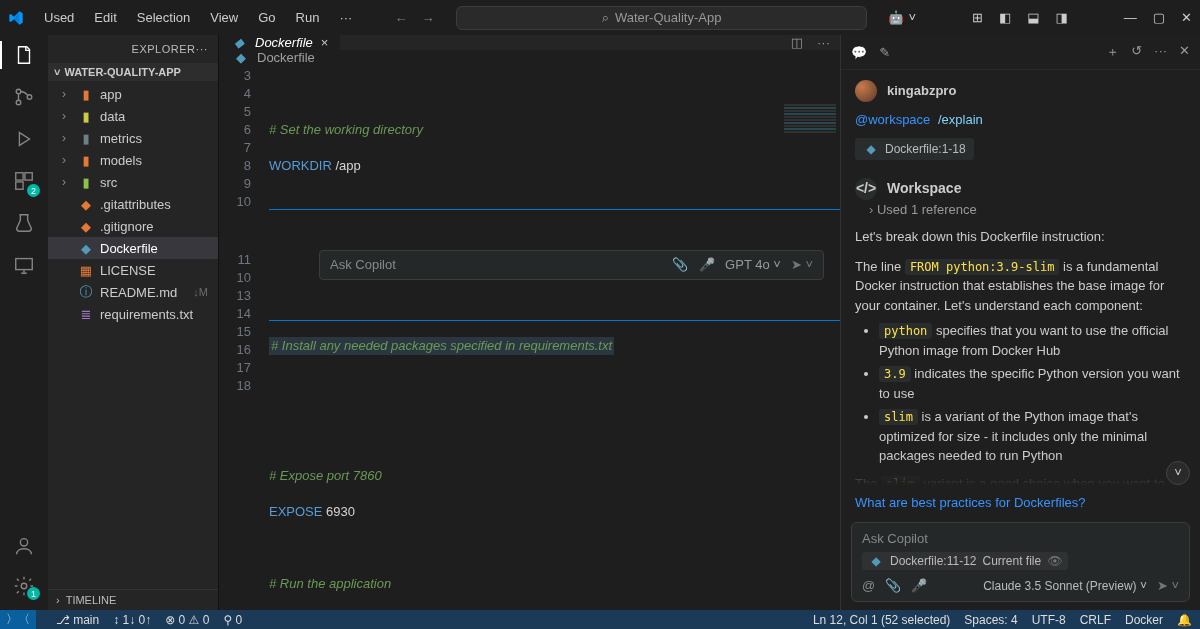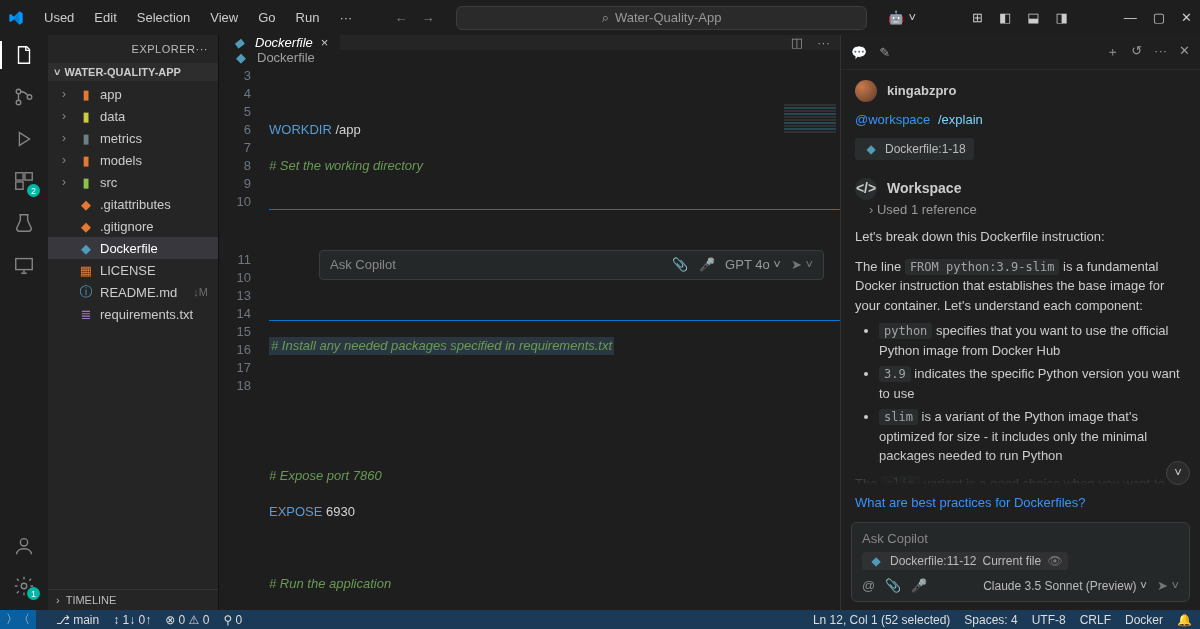--- a/index.html
+++ b/index.html
@@ -56,21 +56,21 @@
 .chat-top .right { margin-left:auto; display:flex; gap:12px;}
 .chat-body { flex:1; overflow:hidden; padding:10px 14px 0 14px; font-size:13px; color:#ccc; line-height:1.5;}
 .chat-user { display:flex; align-items:center; gap:10px; margin-bottom:8px;}
 .avatar { width:22px; height:22px; border-radius:50%; background: radial-gradient(circle at 30% 30%, #c97a4a, #5a3a2a); }
 .mention { color:#3794ff; margin-right:4px;}
 .slash { color:#7dd3fc;}
 .chip { display:inline-flex; align-items:center; gap:6px; background:#2a2d2e; border-radius:3px; padding:2px 8px; font-size:12px; color:#bbb; margin-top:8px;}
 .ws-head { display:flex; align-items:center; gap:10px; margin-top:18px; font-weight:600; font-size:14px;}
 .ws-sub { color:#999; font-size:13px; margin:0 0 8px 14px;}
 .ws-sub::before { content:"› "; color:#888;}
-code.inline { background:#2a2d2e; padding:1px 5px; border-radius:3px; font-family:Consolas,monospace; font-size:12px; color:#a3a3a3;}
+code.inline { background:#2a2d2e; padding:1px 5px; border-radius:3px; font-family:Consolas,monospace; font-size:12px; color:#fde047;}
 ul.bul { margin:6px 0 6px 24px;}
 ul.bul li { margin:4px 0;}
 .chat-fade { position:relative;}
 .chat-fade .fader { position:absolute; bottom:0; left:0; right:0; height:28px; background:linear-gradient(transparent,#1f1f1f);}
 .scroll-btn { position:absolute; right:10px; bottom:0px; width:24px; height:24px; border-radius:50%; background:#2a2a2a; border:1px solid #444; display:flex; align-items:center; justify-content:center; color:#ccc;}
 .suggest { color:#3794ff; font-size:13px; padding:10px 14px 6px 14px;}
 .chat-input { margin:6px 10px 8px 10px; background:#252829; border:1px solid #3c3c3c; border-radius:6px; padding:8px 10px;}
 .chat-input .ph { color:#888; font-size:13px; margin-bottom:6px;}
 .chat-input .chip2 { display:inline-flex; align-items:center; gap:6px; font-size:12px; background:#2f3133; border-radius:3px; padding:2px 6px; color:#bbb;}
 .chat-input .eye { color:#777;}
@@ -278,22 +278,22 @@
           <div>10</div>
           <div>13</div>
           <div>14</div>
           <div>15</div>
           <div>16</div>
           <div>17</div>
           <div>18</div>
       </div>
       <div class="code">
 <div class="codeline"></div>
+<div class="codeline"><span class="cm"># Set the working directory</span></div>
 <div class="codeline"><span class="kw">WORKDIR</span><span class="pl"> /app</span></div>
-<div class="codeline"><span class="cm"># Set the working directory</span></div>
 <div class="codeline"></div>
 <div class="codeline"><span class="cm"># Copy the current directory contents into the container at /app</span></div>
 <div class="codeline"><span class="kw">COPY</span><span class="pl"> . </span><span class="pl">/app</span></div>
 <div class="codeline"></div>
 <div class="codeline"><span class="hl-line"><span class="cm"># Install any needed packages specified in requirements.txt</span></span></div>
 <div style="height:40px"></div>
 <div class="codeline"></div>
 <div class="codeline"><span class="cm"># Expose port 7860</span></div>
 <div class="codeline"><span class="kw">EXPOSE</span><span class="pl"> 6930</span></div>
 <div class="codeline"></div>

